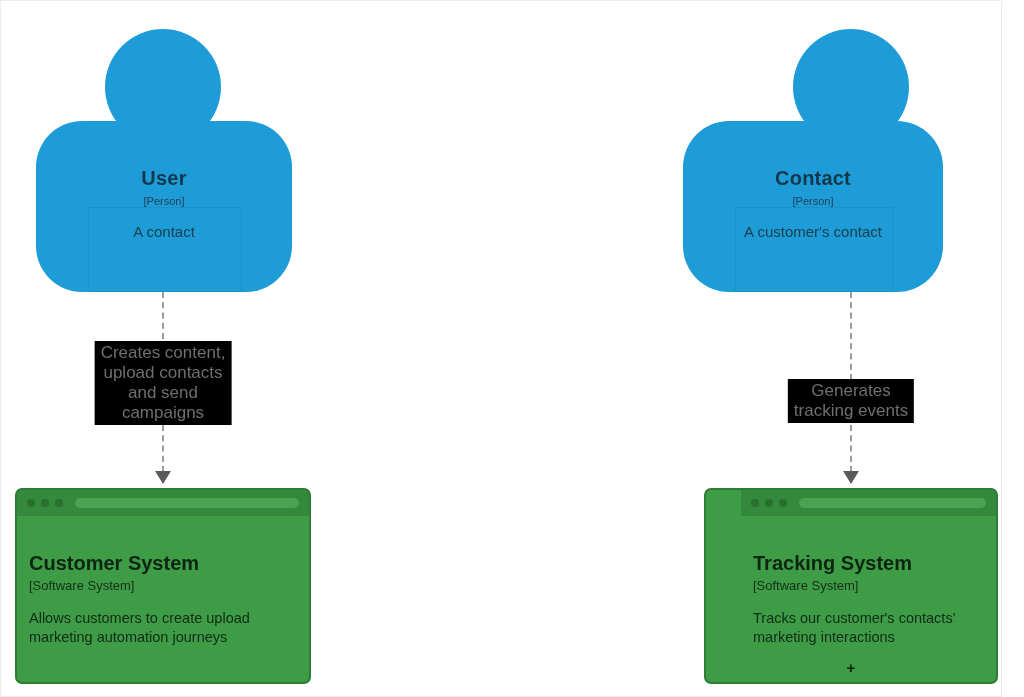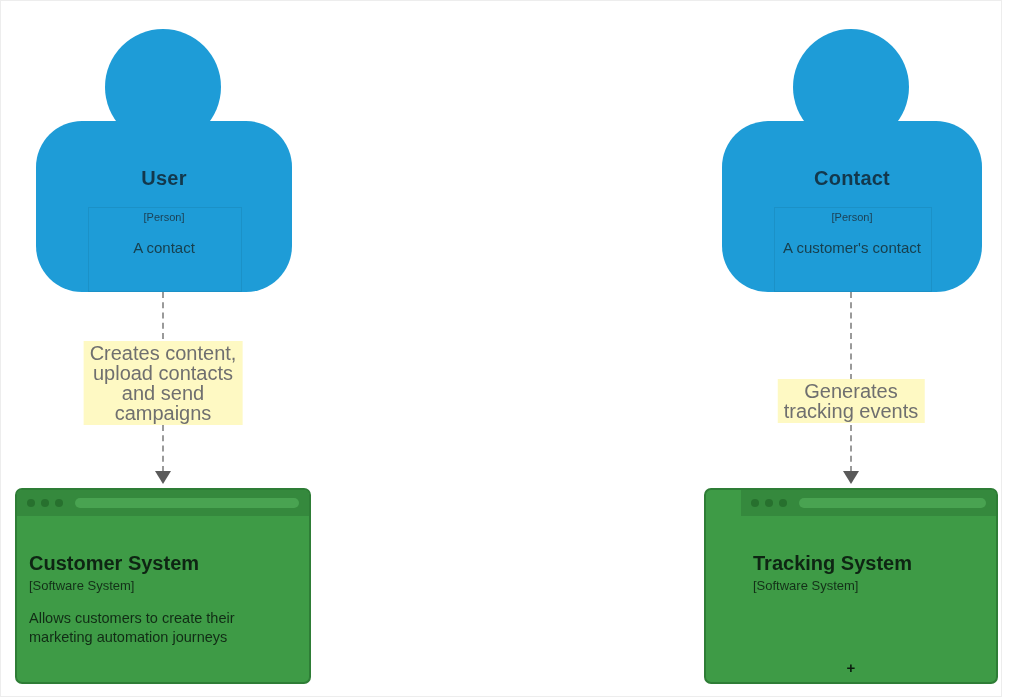--- a/index.html
+++ b/index.html
@@ -47,21 +47,21 @@
   }
   .person-name {
     font-size: 20px;
     font-weight: 700;
     color: #13384c;
     letter-spacing: 0.2px;
   }
   .person-meta {
     font-size: 11px;
     color: #1c4257;
-    margin-top: 21px;
+    margin-top: 5px;
   }
   .person-desc {
     font-size: 15px;
     color: #17404f;
     margin-top: 16px;
   }
 
   
   .rel-line {
     position: absolute;
@@ -72,23 +72,23 @@
     position: absolute;
     width: 0;
     height: 0;
     border-left: 8px solid transparent;
     border-right: 8px solid transparent;
     border-top: 13px solid #5a5a5a;
   }
   .rel-label {
     position: absolute;
     transform: translateX(-50%);
-    background: #fef9c3;
+    background: #000000;
     color: #6f6f6f;
-    font-size: 20px;
+    font-size: 17px;
     line-height: 20px;
     text-align: center;
     white-space: pre-line;
     padding: 2px 6px;
   }
 
   
   .system {
     position: absolute;
     width: 296px;
@@ -163,21 +163,21 @@
     <div class="person-body" style="left:35px; top:120px;">
       <div class="person-arms"></div>
       <div class="person-name">User</div>
       <div class="person-meta">[Person]</div>
       <div class="person-desc">A contact</div>
     </div>
   </div>
 
   <div>
     <div class="person-head" style="left:792px; top:28px;"></div>
-    <div class="person-body" style="left:721px; top:120px; width:260px;">
+    <div class="person-body" style="left:682px; top:120px; width:260px;">
       <div class="person-arms"></div>
       <div class="person-name">Contact</div>
       <div class="person-meta">[Person]</div>
       <div class="person-desc">A customer's contact</div>
     </div>
   </div>
 
   <div>
     <div class="rel-line" style="left:161px; top:291px; height:180px;"></div>
     <div class="rel-arrowhead" style="left:154px; top:470px;"></div>
@@ -197,33 +197,35 @@
   <div class="system" style="left:14px; top:487px;">
     <div class="system-topbar">
       <span class="system-dot"></span>
       <span class="system-dot"></span>
       <span class="system-dot"></span>
       <span class="system-addressbar"></span>
     </div>
     <div class="system-content">
       <div class="system-name">Customer System</div>
       <div class="system-meta">[Software System]</div>
-      <div class="system-desc">Allows customers to create their
+      <div class="system-desc">Allows customers to create upload
 marketing automation journeys</div>
     </div>
     <div class="system-expand"></div>
   </div>
 
   <div class="system" style="left:703px; top:487px; width:294px;padding-left:35px;">
     <div class="system-topbar">
       <span class="system-dot"></span>
       <span class="system-dot"></span>
       <span class="system-dot"></span>
       <span class="system-addressbar"></span>
     </div>
     <div class="system-content">
       <div class="system-name">Tracking System</div>
       <div class="system-meta">[Software System]</div>
+      <div class="system-desc">Tracks our customer's contacts'
+marketing interactions</div>
     </div>
     <div class="system-expand">+</div>
   </div>
 
 </div>
 
 </body></html>

